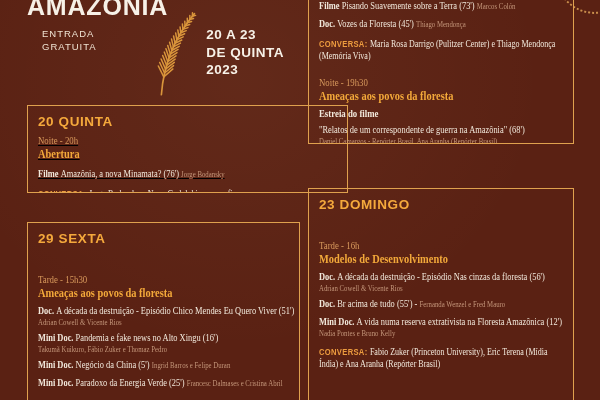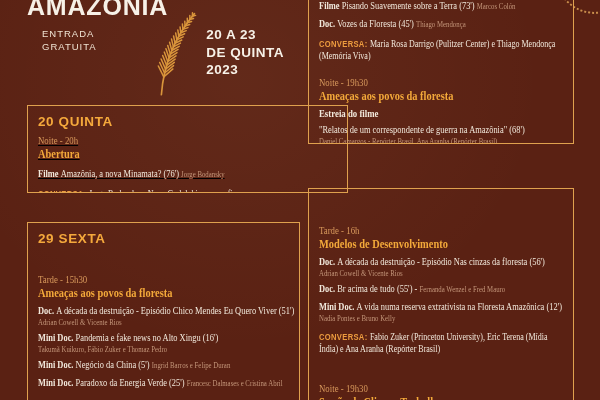--- a/index.html
+++ b/index.html
@@ -136,20 +136,21 @@
         <div class="credit-block line">Takumã Kuikuro, Fábio Zuker e Thomaz Pedro</div>
         <div class="item line"><span class="kind">Mini Doc. </span><span class="ftitle">Negócio da China (5')</span> <span class="credit">Ingrid Barros e Felipe Duran</span></div>
         <div class="item line"><span class="kind">Mini Doc. </span><span class="ftitle">Paradoxo da Energia Verde (25')</span> <span class="credit">Francesc Dalmases e Cristina Abril</span></div>
       </div>
       <div class="slot">
         <div class="time line">Noite - 19h</div>
         <div class="slot-title line">Mineração</div>
       </div>
     </div>
   <div class="day-box box-domingo">
+      <div class="day-label">23 DOMINGO</div>
       <div class="slot">
         <div class="time line">Tarde - 16h</div>
         <div class="slot-title line">Modelos de Desenvolvimento</div>
         <div class="item line"><span class="kind">Doc. </span><span class="ftitle">A década da destruição - Episódio Nas cinzas da floresta (56')</span></div>
         <div class="credit-block line">Adrian Cowell &amp; Vicente Rios</div>
         <div class="item line"><span class="kind">Doc. </span><span class="ftitle">Br acima de tudo (55') -</span> <span class="credit">Fernanda Wenzel e Fred Mauro</span></div>
         <div class="item line"><span class="kind">Mini Doc. </span><span class="ftitle">A vida numa reserva extrativista na Floresta Amazônica (12')</span></div>
         <div class="credit-block line">Nadia Pontes e Bruno Kelly</div>
         <div class="conversa line wrap"><span class="conv-label">CONVERSA: </span><span class="conv-text">Fabio Zuker (Princeton University), Eric Terena (Mídia Índia) e Ana Aranha (Repórter Brasil)</span></div>
       </div>

